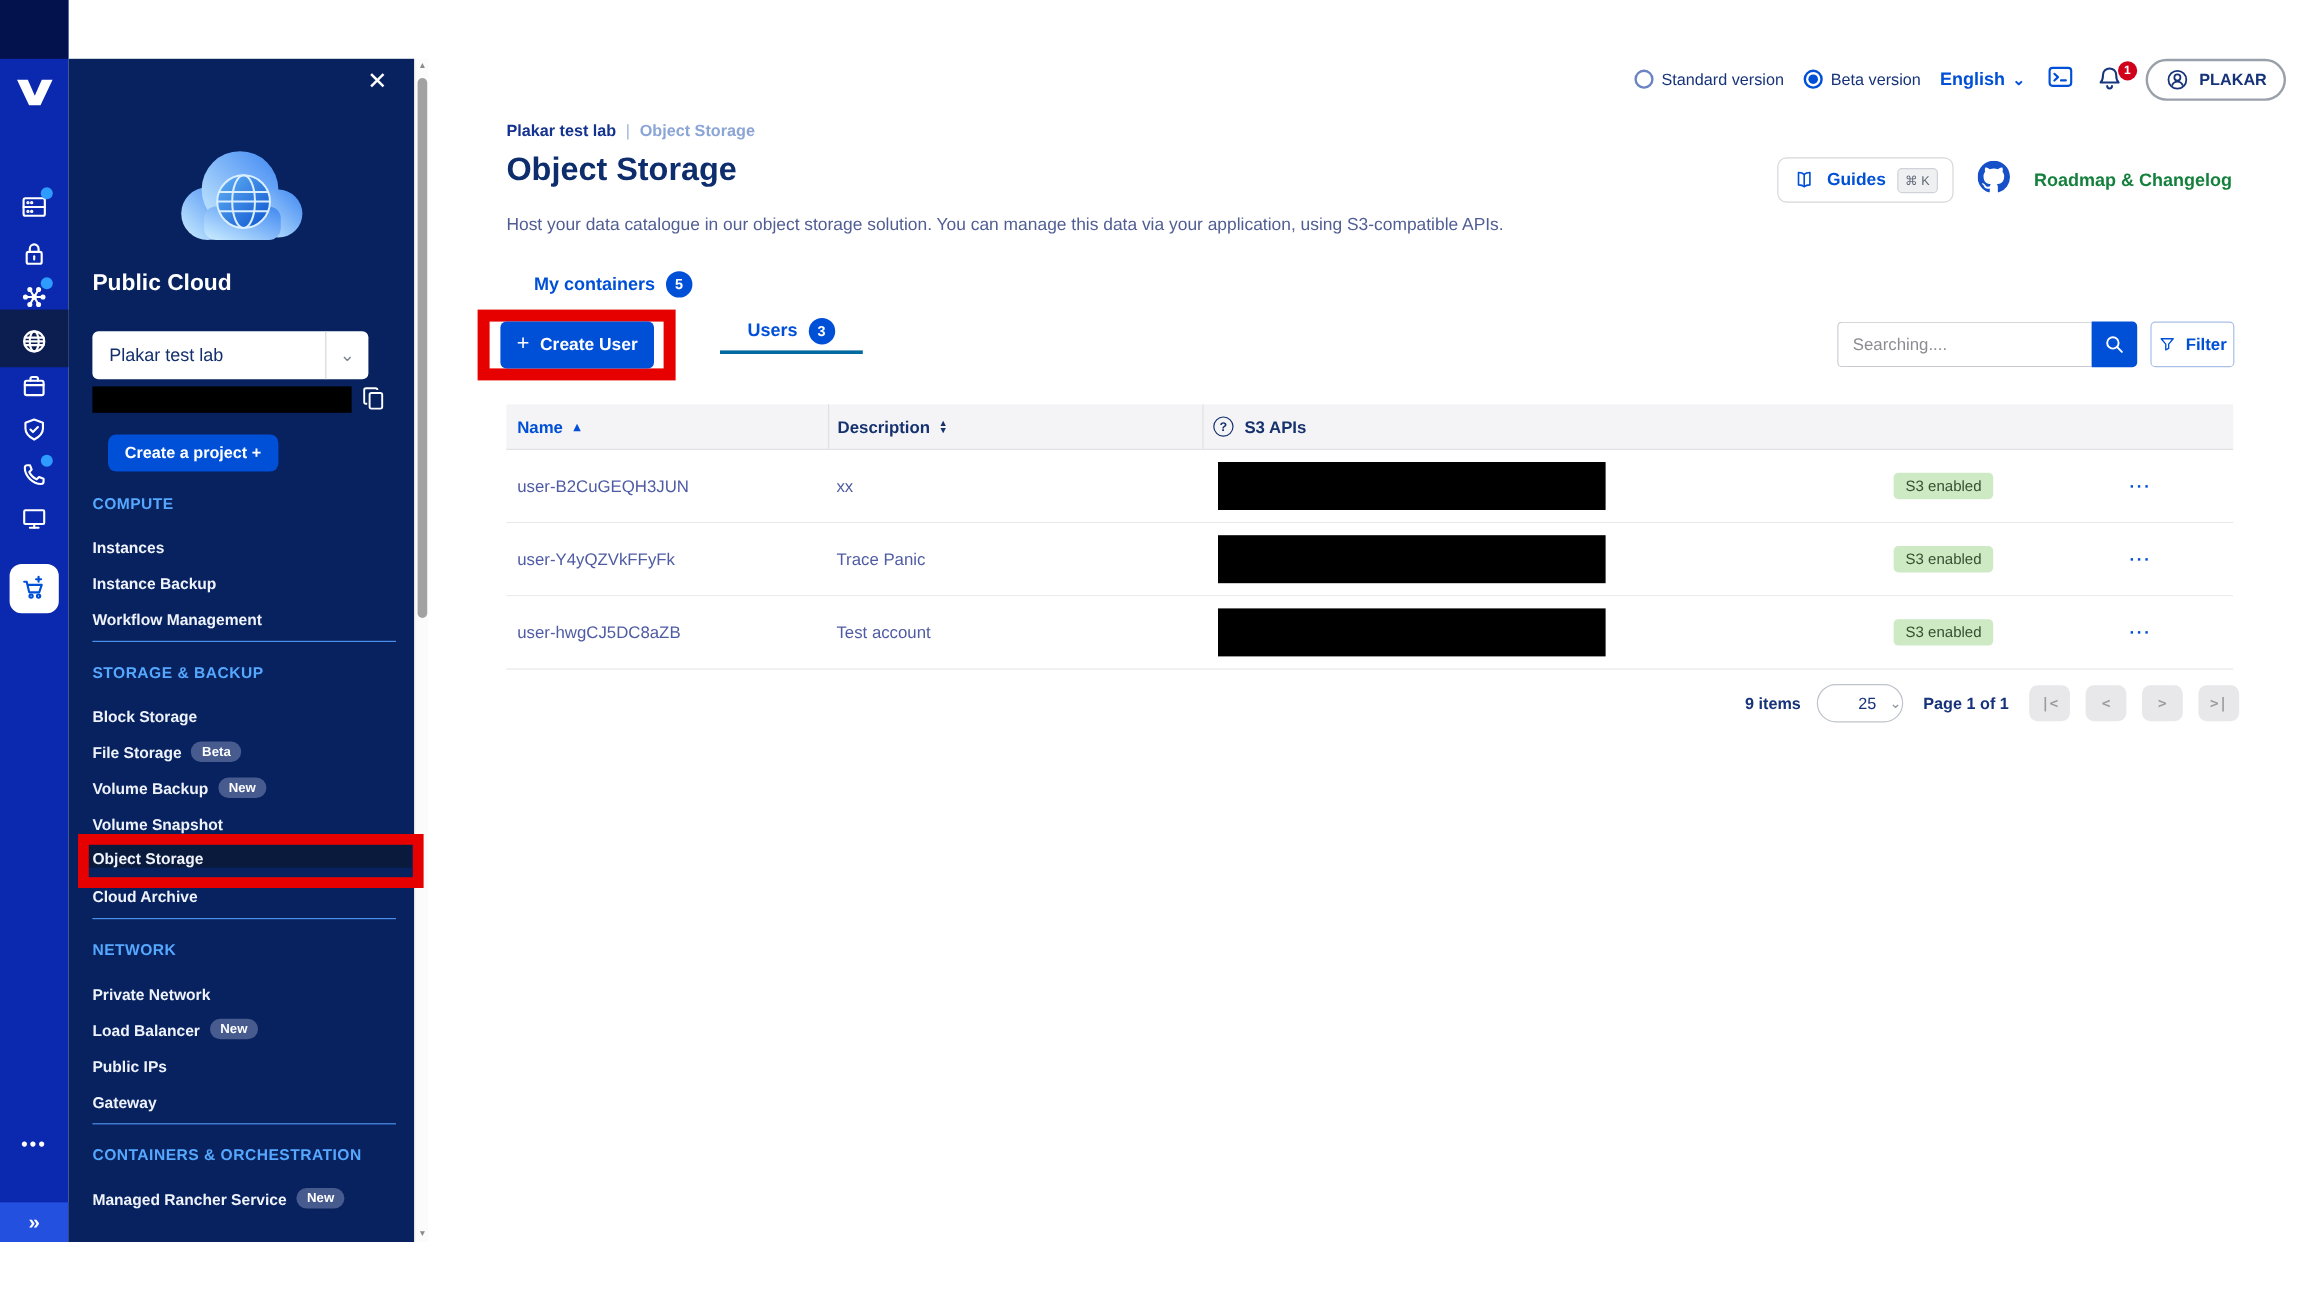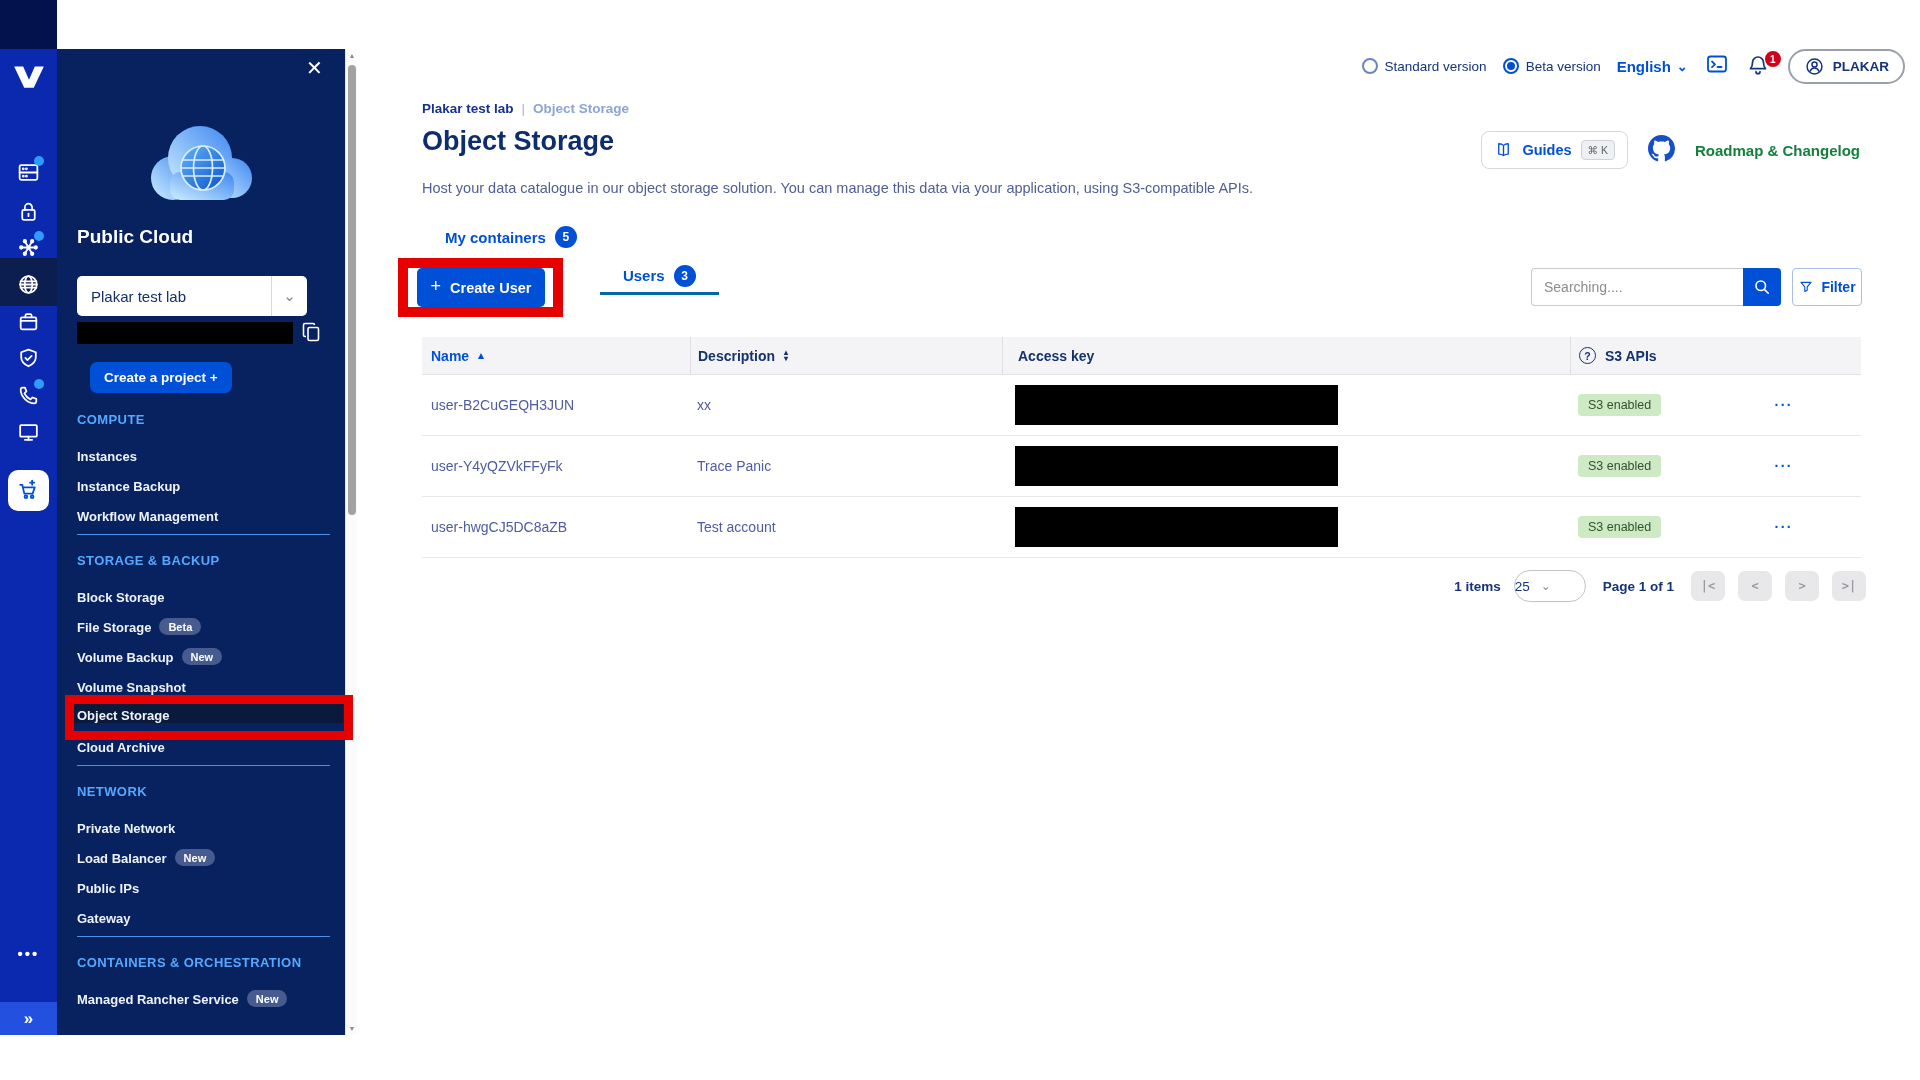--- a/index.html
+++ b/index.html
@@ -110,21 +110,21 @@
   .cell.c-name { padding-left:9px; }
   .cell.c-desc { padding-left:7px; }
   .redact-row { margin-left:13px; width:323px; height:40px; background:#000; }
   .cell.c-s3 { display:flex; align-items:center; justify-content:space-between; padding-left:8px; padding-right:68px; }
   .badge-green { background:#cdeac5; color:#33502f; font-size:12.5px; padding:4px 10px; border-radius:4px; }
   .row-menu { color:#0050d7; font-weight:800; font-size:14px; letter-spacing:1.5px; cursor:pointer; }
 
   
   .pagination { position:absolute; top:570px; right:54px; display:flex; align-items:center; gap:13px; height:32px; }
   .pg-items { font-size:13.5px; font-weight:700; color:#16337a; }
-  .pg-size { width:72px; height:32px; border:1px solid #bfc3cc; border-radius:16px; display:flex; align-items:center; justify-content:flex-start; gap:11px; font-size:13.5px; color:#16337a; background:#fff; cursor:pointer; }
+  .pg-size { width:72px; height:32px; border:1px solid #bfc3cc; border-radius:16px; display:flex; align-items:center; justify-content:flex-end; gap:11px; font-size:13.5px; color:#16337a; background:#fff; cursor:pointer; }
   .pg-size .ch { color:#8a8f9a; font-size:12px; }
   .pg-label { font-size:13.5px; font-weight:700; color:#16337a; margin:0 4px; }
   .pg-btn { width:34px; height:30px; border:none; border-radius:7px; background:#e8e8eb; color:#9a9aa1; font-size:12px; font-weight:700; cursor:pointer; font-family:"DejaVu Sans Mono",monospace; }
 </style>
 </head>
 <body>
 
 <div class="rail">
   <div class="rail-cap"></div>
   <svg class="rail-logo" viewBox="0 0 34 28">
@@ -401,23 +401,20 @@
       <span>Name</span>
       <span class="sort-asc">▴</span>
     </div>
     <div class="hc c-desc">
       <span>Description</span>
       <span class="sort-both">
           <span>▴</span>
           <span>▾</span>
         </span>
     </div>
-    <div class="hc c-access">
-      <span>Access key</span>
-    </div>
     <div class="hc c-s3">
       <span class="qmark">?</span>
       <span>S3 APIs</span>
     </div>
   </div>
 
   <div class="t-row">
     <div class="cell c-name">user-B2CuGEQH3JUN</div>
     <div class="cell c-desc">xx</div>
     <div class="cell">
@@ -446,21 +443,21 @@
         <div class="redact-row"></div>
       </div>
     <div class="cell c-s3">
       <span class="badge-green">S3 enabled</span>
       <span class="row-menu">···</span>
     </div>
   </div>
 </div>
 
 <div class="pagination">
-  <span class="pg-items">1 items</span>
+  <span class="pg-items">9 items</span>
   <span class="pg-size">
     <span>25</span>
     <span class="ch">⌄</span>
   </span>
   <span class="pg-label">Page 1 of 1</span>
   <button class="pg-btn">|&lt;</button>
   <button class="pg-btn">&lt;</button>
   <button class="pg-btn">&gt;</button>
   <button class="pg-btn">&gt;|</button>
 </div>

